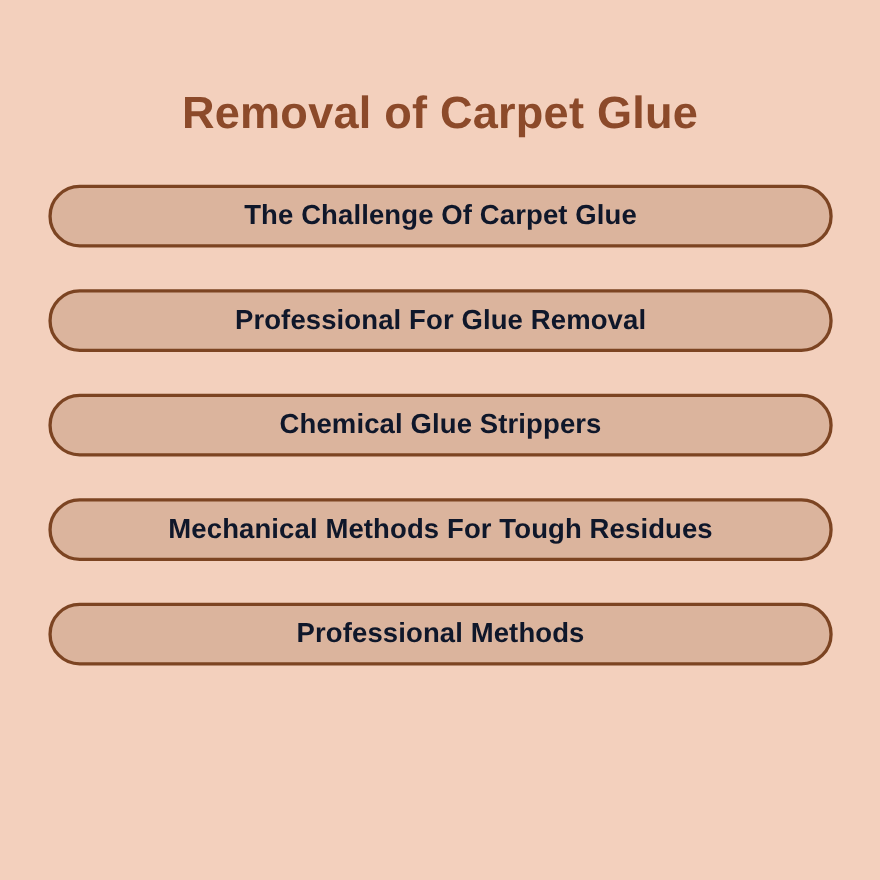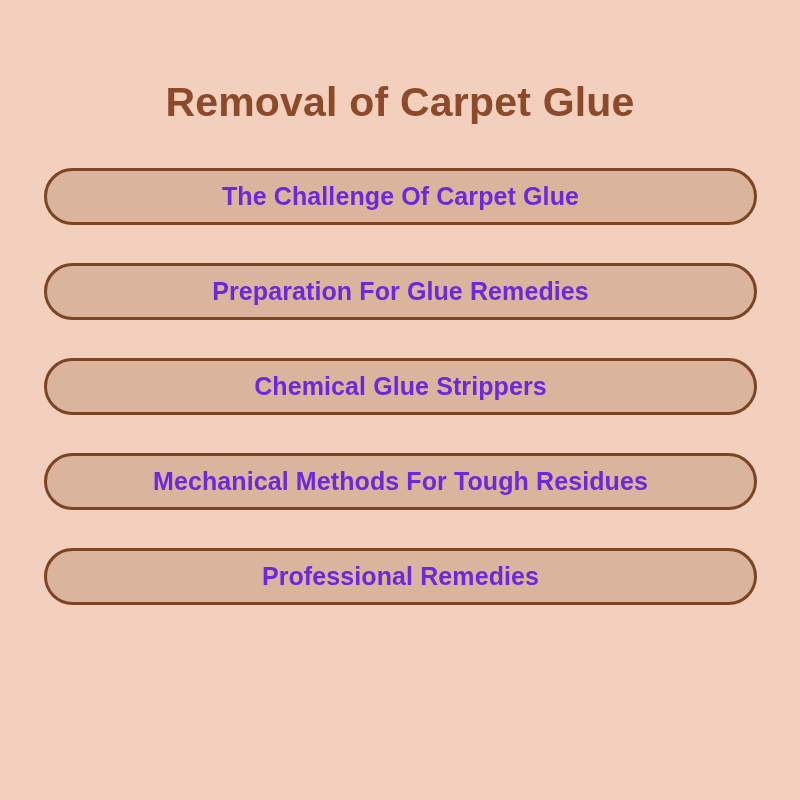--- a/index.html
+++ b/index.html
@@ -55,46 +55,46 @@
     border: 3px solid #7c4422;
     border-radius: 40px;
     display: flex;
     align-items: center;
     justify-content: center;
     padding: 0 24px;
   }
   .pill-label {
     font-size: 25px;
     font-weight: bold;
-    color: #6d28d9;
+    color: #0f172a;
     letter-spacing: 0.1px;
     white-space: nowrap;
     text-align: center;
     line-height: 1;
     font-family: "Liberation Sans", sans-serif;
   }
 </style>
 </head>
 <body>
 
 <div class="poster">
 
   <h1 class="poster-title">Removal of Carpet Glue</h1>
 
   <ul class="pill-list">
     <li class="pill">
       <span class="pill-label">The Challenge Of Carpet Glue</span>
     </li>
     <li class="pill">
-      <span class="pill-label">Preparation For Glue Remedies</span>
+      <span class="pill-label">Professional For Glue Removal</span>
     </li>
     <li class="pill">
       <span class="pill-label">Chemical Glue Strippers</span>
     </li>
     <li class="pill">
       <span class="pill-label">Mechanical Methods For Tough Residues</span>
     </li>
     <li class="pill">
-      <span class="pill-label">Professional Remedies</span>
+      <span class="pill-label">Professional Methods</span>
     </li>
   </ul>
 
 </div>
 
 </body></html>

